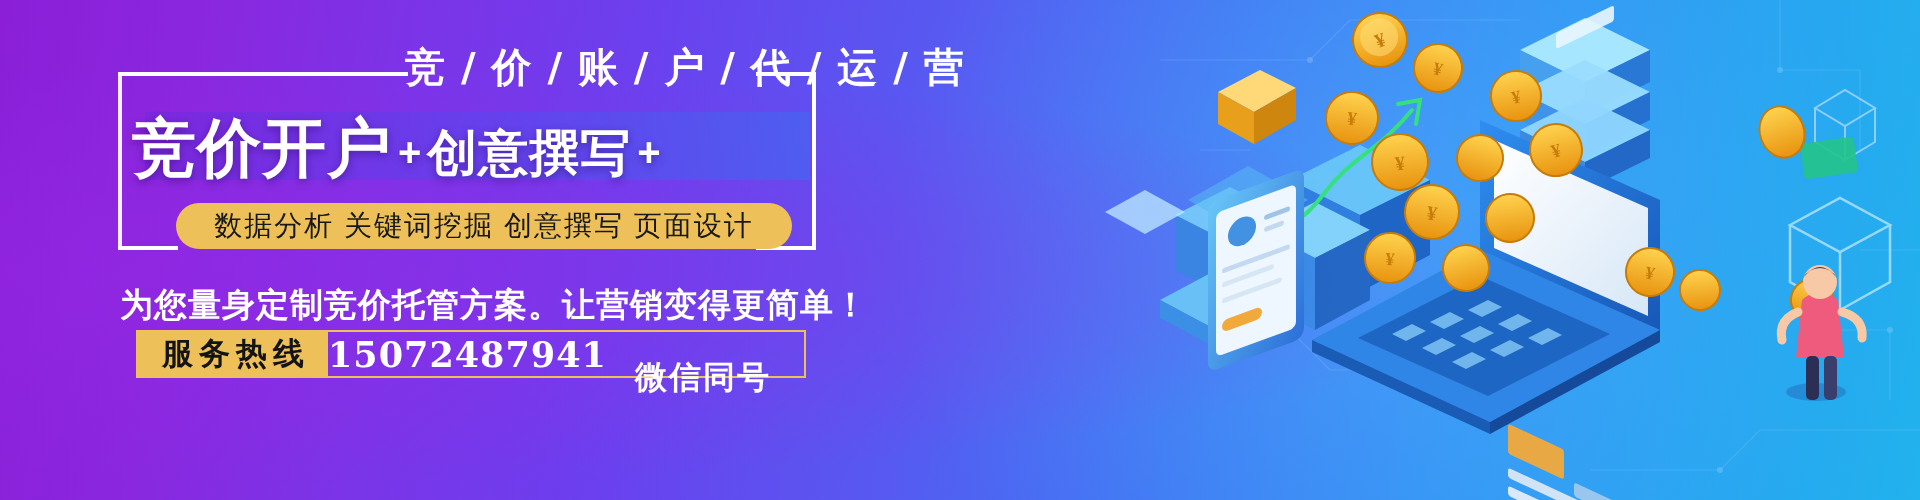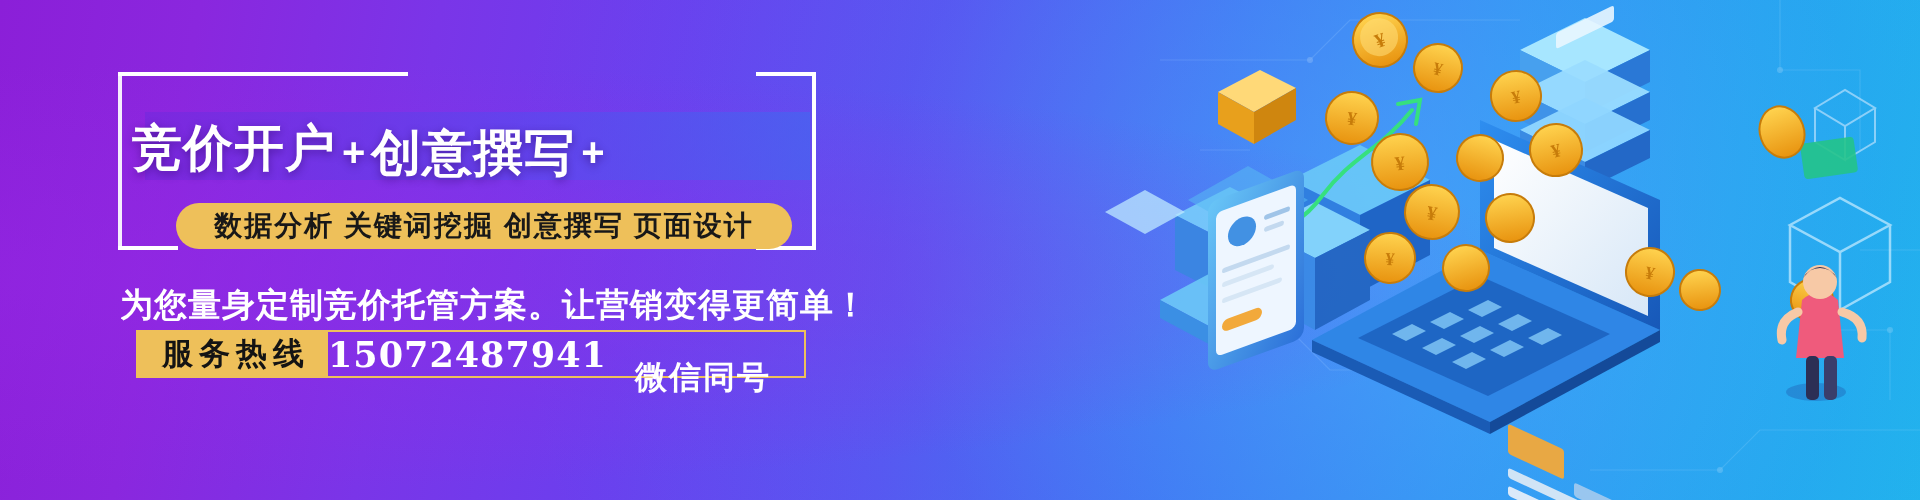--- a/index.html
+++ b/index.html
@@ -38,28 +38,28 @@
   .headline-bar{
     position:absolute;left:145px;top:112px;width:665px;height:68px;
     background:linear-gradient(90deg,rgba(118,40,222,.72) 0%,rgba(92,70,238,.72) 55%,rgba(70,100,240,.72) 100%);
   }
   .headline{
     position:absolute;left:132px;top:104px;width:760px;height:88px;
     white-space:nowrap;color:#fff;font-weight:900;
     display:flex;align-items:center;
     text-shadow:0 3px 8px rgba(40,0,90,.45);
   }
-  .headline .big{font-size:50px;letter-spacing:1px;line-height:1;}
+  .headline .big{font-size:64px;letter-spacing:1px;line-height:1;}
   .headline .plus{font-size:40px;padding:0 6px;line-height:1;position:relative;top:4px;}
   .headline .mid{font-size:50px;letter-spacing:1px;line-height:1;position:relative;top:5px;}
 
   .pill{
     position:absolute;left:176px;top:203px;width:616px;height:46px;border-radius:23px;
     background:#eec05a;display:flex;align-items:center;justify-content:center;
-    color:#181818;font-size:28px;font-weight:700;letter-spacing:2px;white-space:nowrap;
+    color:#181818;font-size:28px;font-weight:400;letter-spacing:2px;white-space:nowrap;
   }
   .subtitle{
     position:absolute;left:120px;top:282px;width:790px;height:46px;
     color:#fff;font-size:33px;font-weight:700;letter-spacing:1px;white-space:nowrap;
     display:flex;align-items:center;
   }
   .hotline{
     position:absolute;left:136px;top:330px;width:670px;height:48px;
     display:flex;align-items:stretch;border:2px solid #eec05a;
   }
@@ -305,20 +305,21 @@
 
   <div class="left">
 
     <div class="bracket"></div>
     <div class="bracket-top"></div>
     <div class="bracket-bot"></div>
     <div class="bracket-r"></div>
     <div class="bracket-rt"></div>
     <div class="bracket-rb"></div>
 
+    <div class="tagline">竞 / 价 / 账 / 户 / 代 / 运 / 营</div>
 
     <div class="headline-bar"></div>
     <div class="headline">
       <span class="big">竞价开户</span>
       <span class="plus">+</span>
       <span class="mid">创意撰写</span>
       <span class="plus">+</span>
     </div>
 
     <div class="pill">数据分析  关键词挖掘  创意撰写  页面设计</div>

